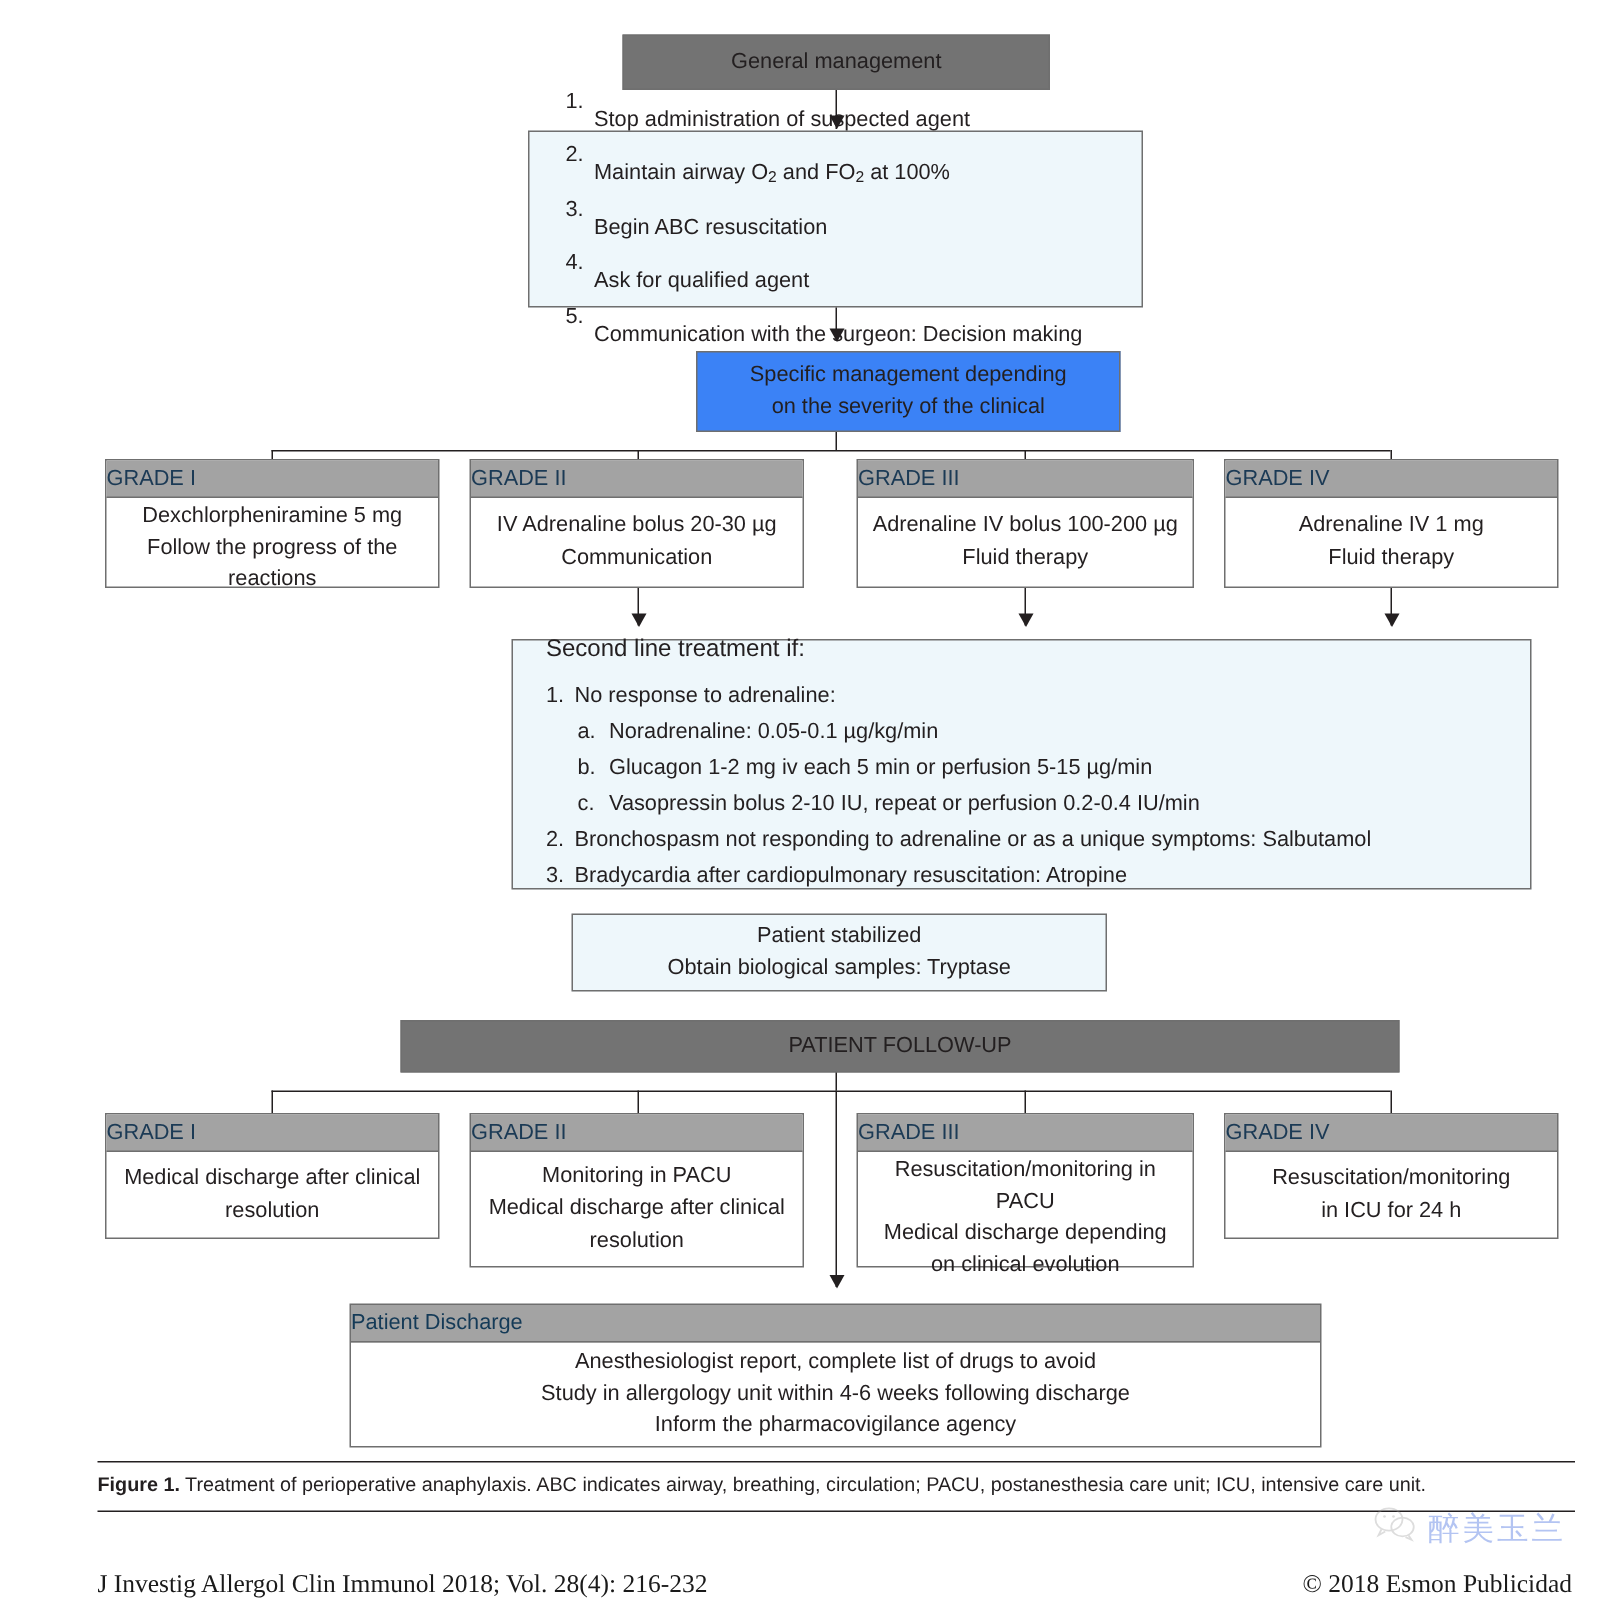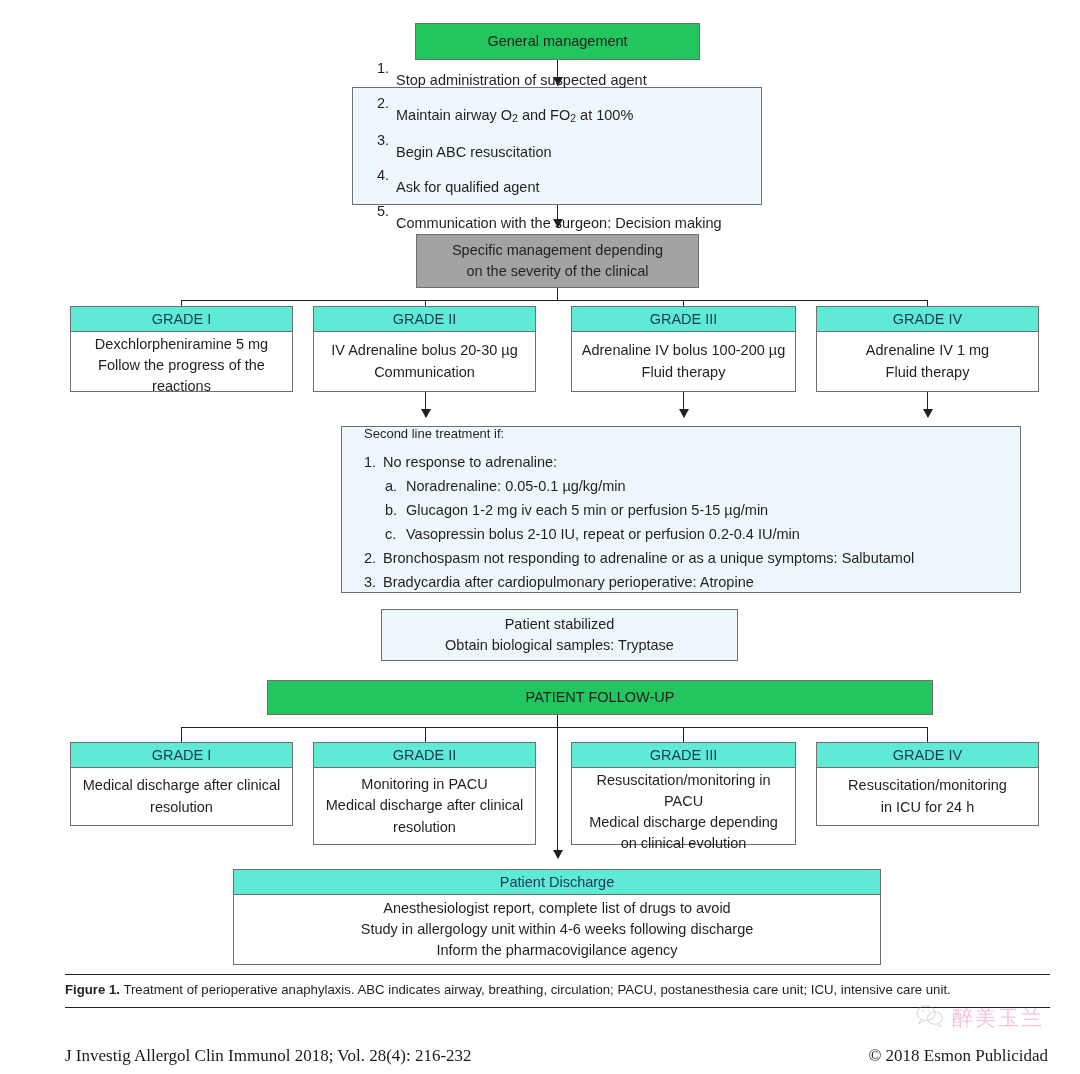--- a/index.html
+++ b/index.html
@@ -9,48 +9,48 @@
     color:#231f20;
     -webkit-font-smoothing:antialiased;
   }
   .canvas{position:absolute;left:0;top:0;width:1080px;height:1074px;}
 
   
   .box{
     position:absolute;
     box-sizing:border-box;
     border:1px solid #6f6f6f;
-    background:#22c55e;
+    background:#737373;
     display:flex;
     flex-direction:column;
     align-items:center;
     justify-content:center;
     text-align:center;
     font-size:14.5px;
     line-height:1.42;
     color:#231f20;
   }
   .box.tint{background:#eef7fb;}
-  .box.grey{background:#a3a3a3;}
+  .box.grey{background:#3b82f6;margin-left:48px;}
   .box.left{align-items:flex-start;text-align:left;}
 
   
   .card{
     position:absolute;
     box-sizing:border-box;
     border:1px solid #6f6f6f;
     background:#ffffff;
     display:flex;flex-direction:column;
   }
   .card .hdr{
     box-sizing:border-box;
-    background:#5eead4;
+    background:#a3a3a3;
     border-bottom:1px solid #6f6f6f;
     height:25px;line-height:24px;
-    text-align:center;
+    text-align:left;
     font-size:14.5px;
     color:#1b3a55;
   }
   .card .bdy{
     flex:1;
     display:flex;flex-direction:column;
     align-items:center;justify-content:center;
     text-align:center;
     font-size:14.5px;line-height:1.45;
     padding:2px 4px;
@@ -64,21 +64,21 @@
   .numlist{
     padding:9px 0 9px 24px;
     font-size:14.5px;line-height:1.62;
     width:100%;box-sizing:border-box;
   }
   .numlist .row{display:flex;}
   .numlist .num{width:19px;flex:none;}
   .numlist .txt{flex:1;margin-top:12px;}
   .indent{padding-left:21px;}
 
-  .sl-title{padding:10px 0 7px 22px;font-size:13px;}
+  .sl-title{padding:10px 0 7px 22px;font-size:16px;}
   .sl-list{padding:0 0 10px 22px;font-size:14.5px;line-height:1.66;}
 
   sub{font-size:0.72em;vertical-align:-0.22em;}
 
   
   .vline{position:absolute;width:1px;background:#231f20;}
   .hline{position:absolute;height:1px;background:#231f20;}
   .arrowhead{
     position:absolute;width:0;height:0;
     border-left:5px solid transparent;
@@ -100,21 +100,21 @@
   .footer.left{left:65px;top:1046px;}
   .footer.right{right:32px;top:1046px;}
 
   
   .watermark{
     position:absolute;right:36px;top:1004px;
     display:flex;align-items:center;gap:7px;
     opacity:.33;
   }
   .wm-chars{
-    font-size:21px;letter-spacing:2px;color:#ec4899;
+    font-size:21px;letter-spacing:2px;color:#1d4ed8;
     font-family:"DejaVu Sans",sans-serif;
   }
   .wm-icon{color:#9a9a9a;display:block;}
 </style>
 </head>
 <body>
 
 <div class="canvas">
 
   <div class="box" style="left:415px;top:23px;width:285px;height:37px;">
@@ -225,21 +225,21 @@
           <span class="num sub" style="width:21px;flex:none;">c.</span>
           <span class="txt">Vasopressin bolus 2-10 IU, repeat or perfusion 0.2-0.4 IU/min</span>
         </div>
       </div>
       <div class="row" style="display:flex;">
         <span class="num" style="width:19px;flex:none;">2.</span>
         <span class="txt">Bronchospasm not responding to adrenaline or as a unique symptoms: Salbutamol</span>
       </div>
       <div class="row" style="display:flex;">
         <span class="num" style="width:19px;flex:none;">3.</span>
-        <span class="txt">Bradycardia after cardiopulmonary perioperative: Atropine</span>
+        <span class="txt">Bradycardia after cardiopulmonary resuscitation: Atropine</span>
       </div>
     </div>
   </div>
 
   <div class="box tint" style="left:381px;top:609px;width:357px;height:52px;">
     <span class="line">Patient stabilized</span>
     <span class="line">Obtain biological samples: Tryptase</span>
   </div>
 
   <div class="box" style="left:267px;top:680px;width:666px;height:35px;">

